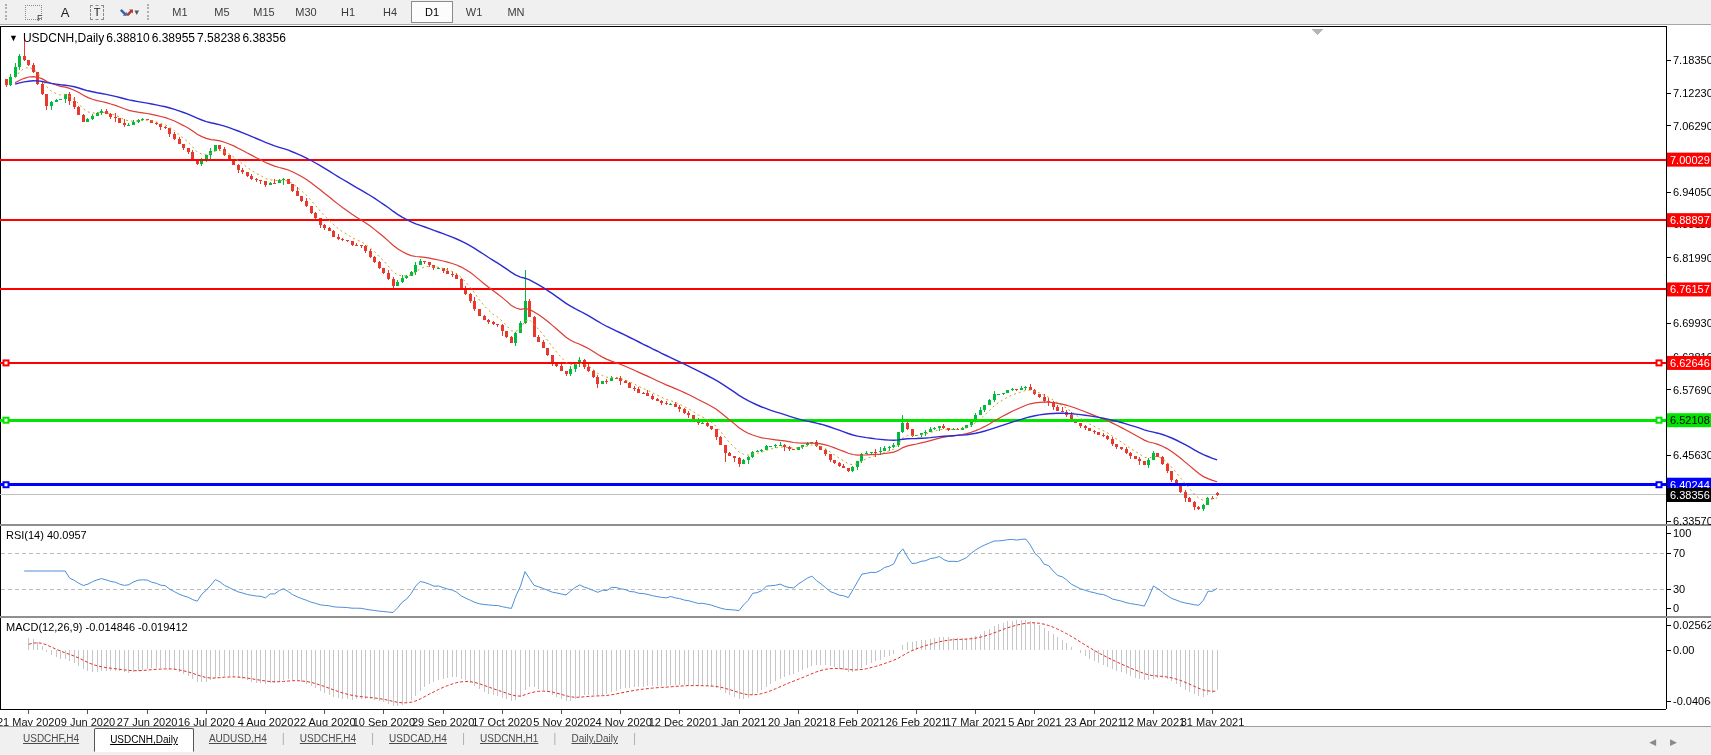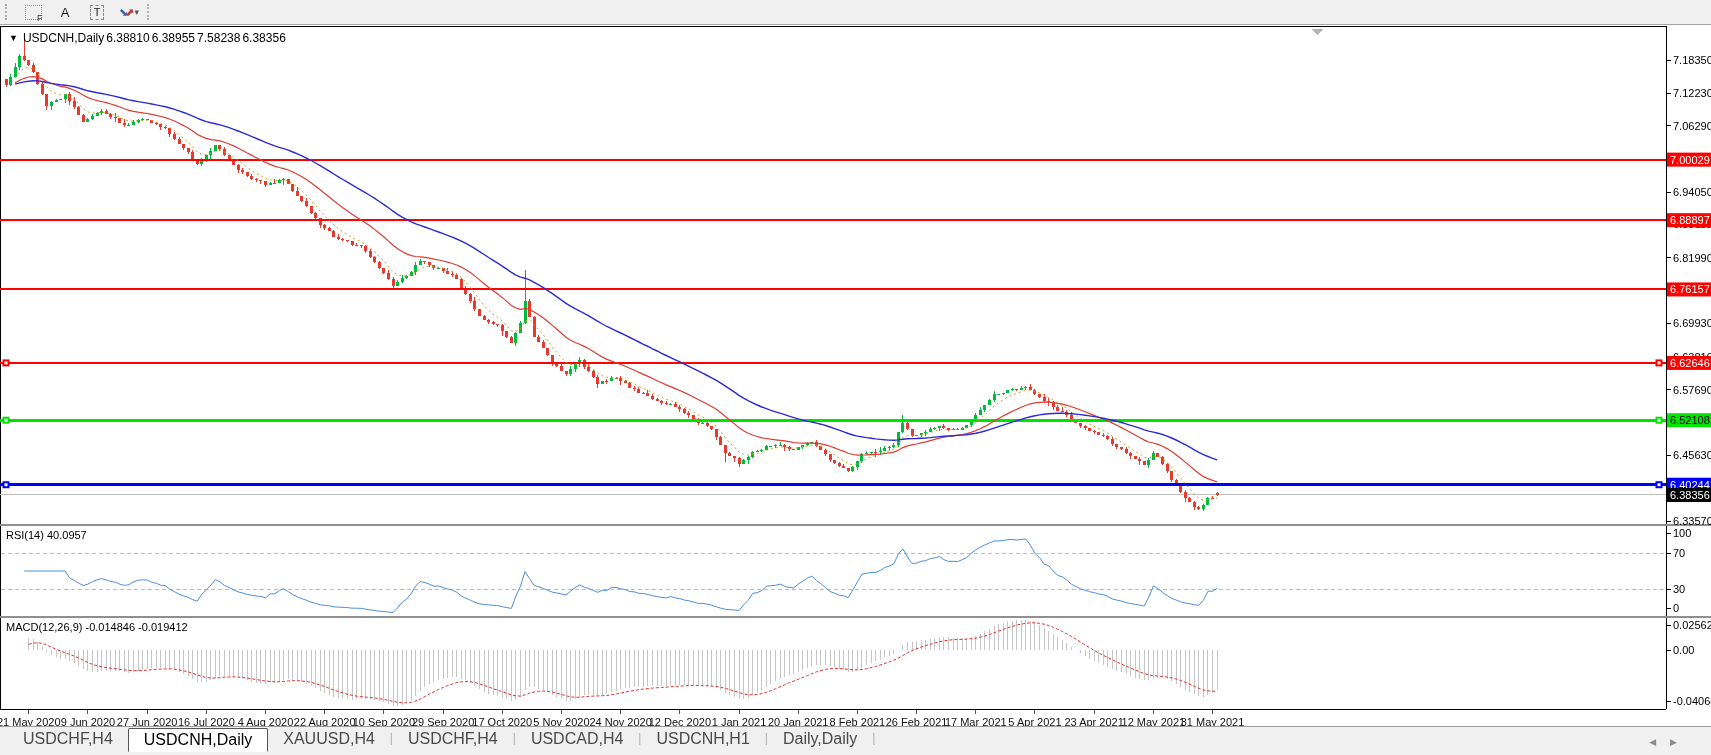--- a/index.html
+++ b/index.html
@@ -45,21 +45,21 @@
   #rsi-label{top:529px;}
   #macd-label{top:621px;}
   
   .tabbar{
     position:absolute;left:0;top:726px;width:1711px;height:29px;
     background:#f0f0f0;border-top:1px solid #9e9e9e;box-sizing:border-box;
     display:flex;align-items:flex-start;padding-left:8px;z-index:6;
   }
   .tab{
     height:20px;line-height:20px;margin-top:2px;padding:0 15px;
-    font-size:16px;color:#4a4a4a;cursor:default;white-space:nowrap;
+    font-size:10px;color:#4a4a4a;cursor:default;white-space:nowrap;text-decoration:underline;
   }
   .tab.active{
     background:#ffffff;border:1px solid #555;border-bottom:1px solid #fff;
     border-radius:2px 2px 0 0;color:#000;margin-top:1px;height:22px;line-height:21px;
   }
   .tabsep{color:#b0b0b0;margin-top:4px;font-size:12px;}
   .tabnav{position:absolute;right:34px;top:10px;display:flex;gap:14px;}
   .tabnav span{font-size:9px;color:#8a8a8a;cursor:default;}
   svg{position:absolute;left:0;top:0;z-index:1;}
 </style>
@@ -77,20 +77,31 @@
     <span style="font-size:13px;">A</span>
   </div>
   <div class="toolbtn">
     <span class="ticobox">T</span>
   </div>
   <div class="toolbtn">
     <span class="arrowico"><span class="a2">⬊</span><span class="a1">⬈</span></span>
     <span class="caret">▾</span>
   </div>
   <div class="grip"></div>
+  <div class="tfwrap" id="tf-wrap">
+      <div class="tf">M1</div>
+      <div class="tf">M5</div>
+      <div class="tf">M15</div>
+      <div class="tf">M30</div>
+      <div class="tf">H1</div>
+      <div class="tf">H4</div>
+      <div class="tf active">D1</div>
+      <div class="tf">W1</div>
+      <div class="tf">MN</div>
+    </div>
 </div>
 
 <svg id="chart-svg" width="1711" height="755" viewBox="0 0 1711 755">
     <g shape-rendering="crispEdges">
       <rect x="0" y="26" width="1711" height="700" fill="#ffffff"></rect>
       <line x1="0" y1="26.5" x2="1666" y2="26.5" stroke="#000"></line>
       <line x1="0.5" y1="27" x2="0.5" y2="709" stroke="#000"></line>
       <line x1="1666.5" y1="26" x2="1666.5" y2="709" stroke="#000"></line>
       <line x1="0" y1="709.5" x2="1666" y2="709.5" stroke="#000"></line>
       <line x1="0" y1="524.5" x2="1711" y2="524.5" stroke="#8f8f8f"></line>
@@ -1066,21 +1077,21 @@
   <span class="num">6.38356</span>
 </div>
 
 <div class="ind-label" id="rsi-label"><span>RSI(14)</span> <span>40.0957</span></div>
 <div class="ind-label" id="macd-label"><span>MACD(12,26,9)</span> <span>-0.014846 -0.019412</span></div>
 
 <div class="tabbar">
   <div id="tabs-holder" style="display:flex;align-items:flex-start;">
       <div class="tab">USDCHF,H4</div>
       <div class="tab active">USDCNH,Daily</div>
-      <div class="tab">XAUUSD,H4</div>
+      <div class="tab">AUDUSD,H4</div>
       <div class="tabsep">|</div>
       <div class="tab">USDCHF,H4</div>
       <div class="tabsep">|</div>
       <div class="tab">USDCAD,H4</div>
       <div class="tabsep">|</div>
       <div class="tab">USDCNH,H1</div>
       <div class="tabsep">|</div>
       <div class="tab">Daily,Daily</div>
       <div class="tabsep">|</div>
     </div>

